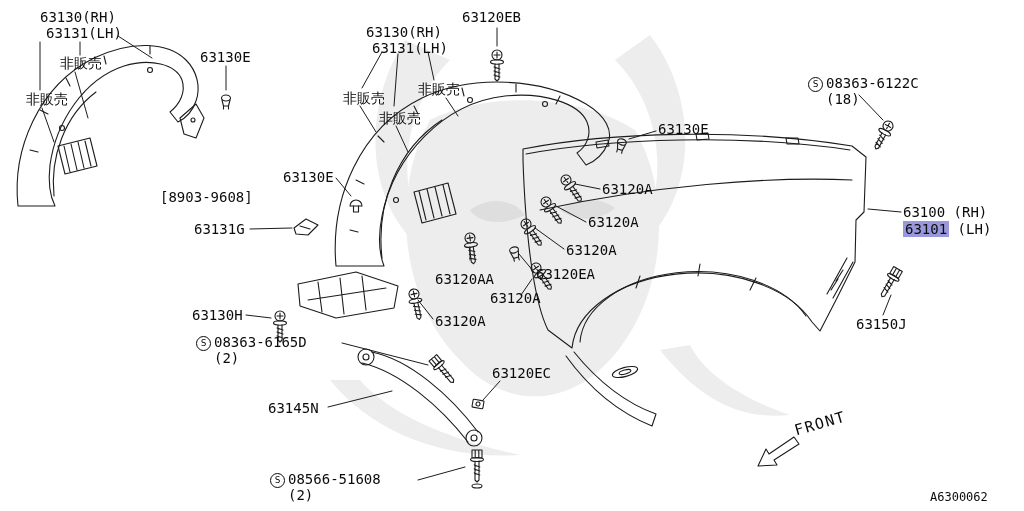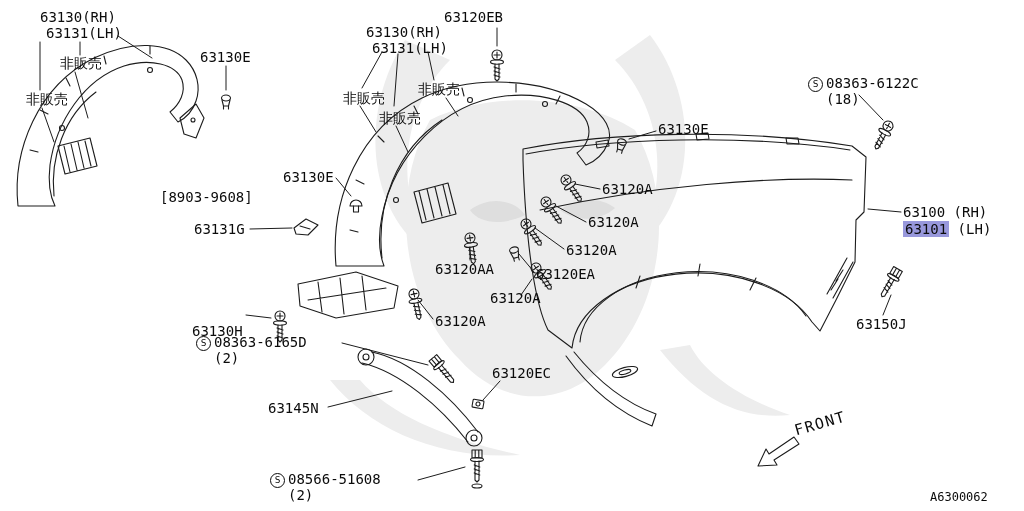--- a/index.html
+++ b/index.html
@@ -158,31 +158,31 @@
   <div class="lbl jp" style="left:26px;top:92px">非販売</div>
   <div class="lbl" style="left:200px;top:50px">63130E</div>
   <div class="lbl" style="left:160px;top:190px">[8903-9608]</div>
   <div class="lbl" style="left:194px;top:222px">63131G</div>
 
   <div class="lbl" style="left:366px;top:25px">63130(RH)</div>
   <div class="lbl" style="left:372px;top:41px">63131(LH)</div>
   <div class="lbl jp" style="left:343px;top:91px">非販売</div>
   <div class="lbl jp" style="left:379px;top:111px">非販売</div>
   <div class="lbl jp" style="left:418px;top:82px">非販売</div>
-  <div class="lbl" style="left:444px;top:10px">63120EB</div>
+  <div class="lbl" style="left:462px;top:10px">63120EB</div>
   <div class="lbl" style="left:283px;top:170px">63130E</div>
   <div class="lbl" style="left:658px;top:122px">63130E</div>
   <div class="lbl" style="left:602px;top:182px">63120A</div>
   <div class="lbl" style="left:588px;top:215px">63120A</div>
   <div class="lbl" style="left:566px;top:243px">63120A</div>
-  <div class="lbl" style="left:435px;top:262px">63120AA</div>
+  <div class="lbl" style="left:435px;top:272px">63120AA</div>
   <div class="lbl" style="left:536px;top:267px">63120EA</div>
   <div class="lbl" style="left:490px;top:291px">63120A</div>
   <div class="lbl" style="left:435px;top:314px">63120A</div>
-  <div class="lbl" style="left:192px;top:324px">63130H</div>
+  <div class="lbl" style="left:192px;top:308px">63130H</div>
 
   <div class="lbl" style="left:196px;top:335px">
     <span class="smark">S</span><span>08363-6165D</span>
   </div>
   <div class="lbl" style="left:214px;top:351px">(2)</div>
 
   <div class="lbl" style="left:268px;top:401px">63145N</div>
   <div class="lbl" style="left:492px;top:366px">63120EC</div>
 
   <div class="lbl" style="left:270px;top:472px">

